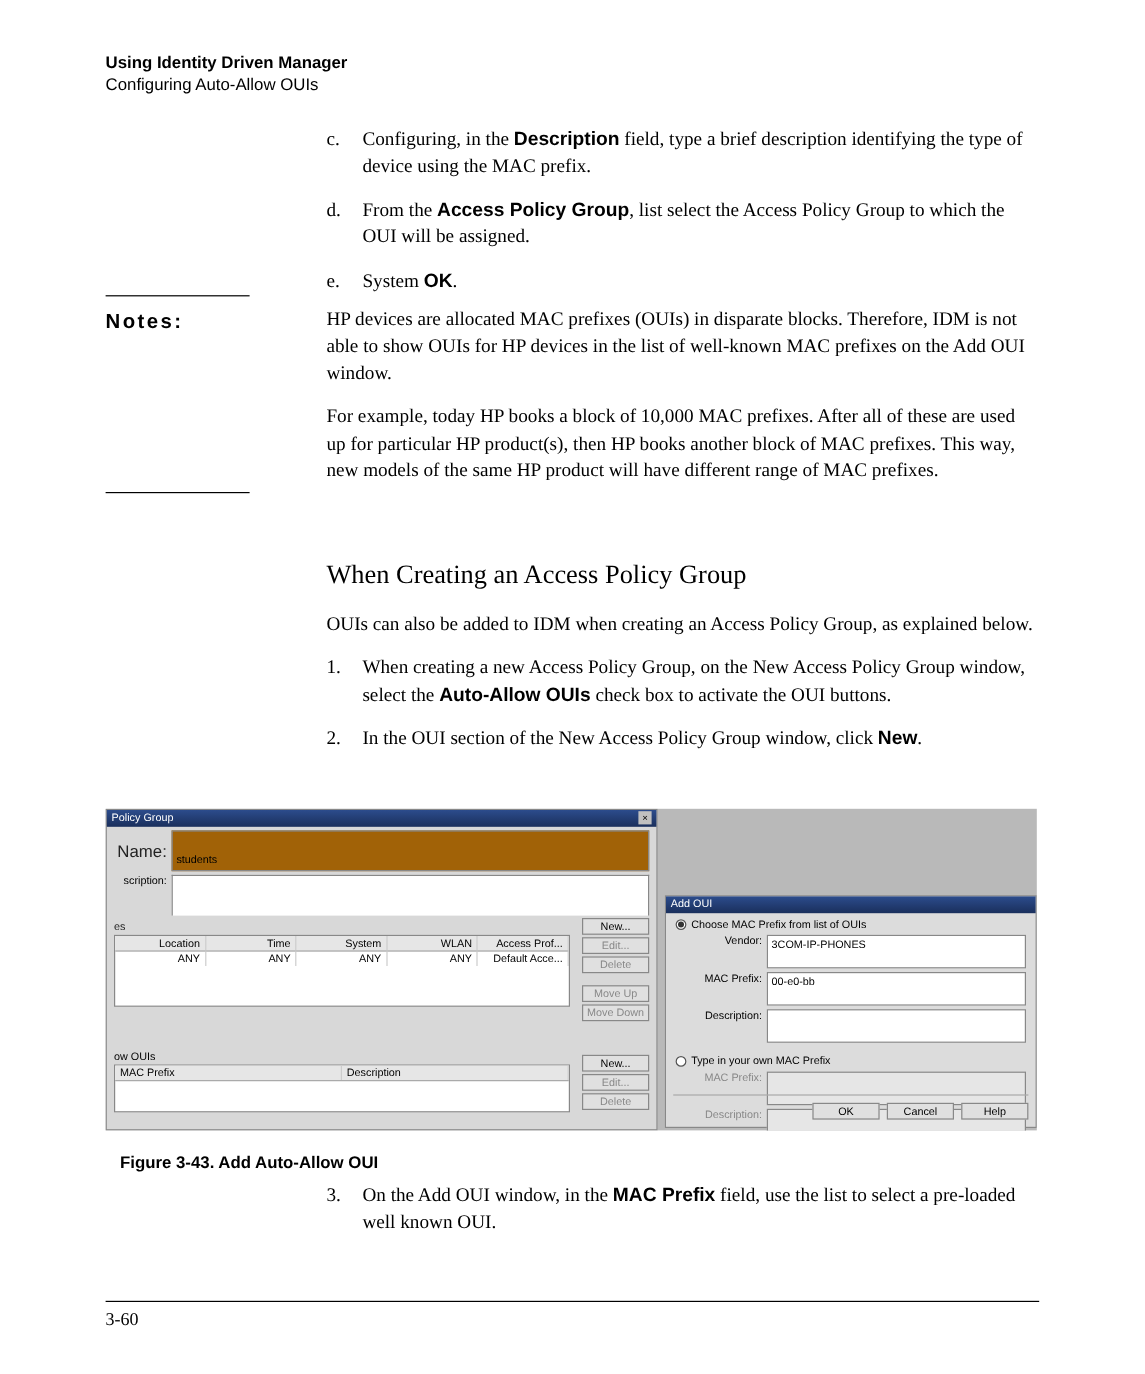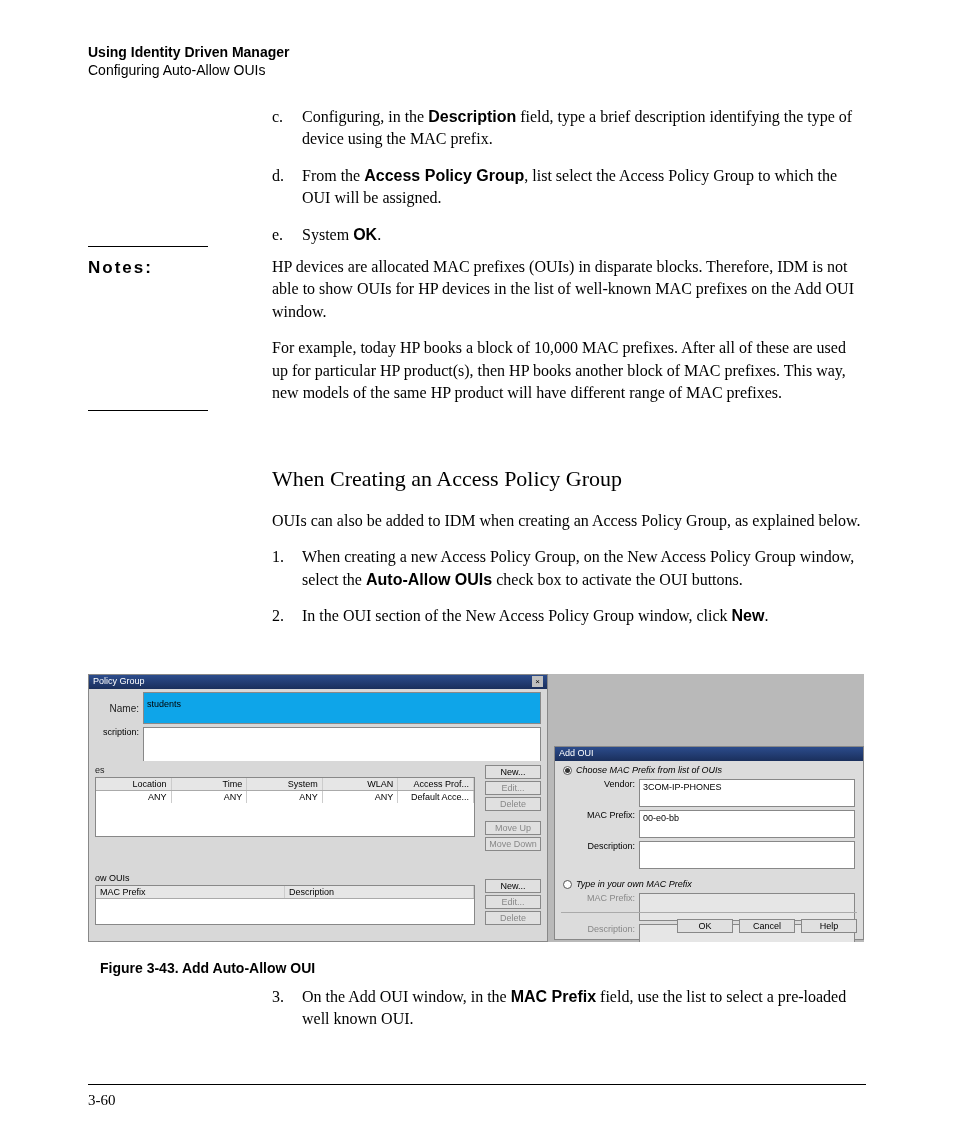--- a/index.html
+++ b/index.html
@@ -113,22 +113,22 @@
   .dlg-left .titlebar {
     height: 14px;
     background: linear-gradient(#2c4c8c,#1a2f5c);
     color: #fff;
     padding: 1px 4px;
     display: flex;
     justify-content: space-between;
   }
   .dlg-left .titlebar .x { background:#c0c0c0; color:#000; width:11px; height:11px; text-align:center; line-height:11px; font-size:8px; }
   .form-row { display:flex; align-items:center; margin:3px 6px; }
-  .form-row label { width:44px; text-align:right; margin-right:4px; font-size:10px; color:#222; }
-  .form-row .fld { flex:1; background:#0ea5e9; border:1px solid #888; height:32px; padding:4px 3px; font-size:9px; line-height:14px; }
+  .form-row label { width:44px; text-align:right; margin-right:4px; font-size:14px; color:#222; }
+  .form-row .fld { flex:1; background:#a16207; border:1px solid #888; height:32px; padding:16px 3px; font-size:9px; line-height:14px; }
   .desc-area { margin:3px 6px; display:flex; }
   .desc-area label { width:44px; text-align:right; margin-right:4px; font-size:9px; }
   .desc-area .ta { flex:1; height:34px; background:#fff; border:1px solid #888; border-bottom:none; }
   .sect-label { font-size:9px; margin:4px 6px 2px; color:#222; }
   .tbl {
     margin:0 6px; background:#fff; border:1px solid #888;
     height:60px;
     text-align:right;
   }
   .tbl .hdr { display:flex; background:#e6e6e6; border-bottom:1px solid #aaa; }
@@ -162,21 +162,21 @@
     background: #dcdcdc;
     border: 1px solid #888;
   }
   .dlg-right .titlebar {
     height: 14px;
     background: linear-gradient(#2c4c8c,#1a2f5c);
     color: #fff;
     padding: 1px 4px;
     font-size:9px;
   }
-  .radio-row { display:flex; align-items:center; margin:4px 8px; font-size:9px; gap:4px;font-style:italic; }
+  .radio-row { display:flex; align-items:center; margin:4px 8px; font-size:9px; gap:4px; }
   .radio { width:9px; height:9px; border:1px solid #555; border-radius:50%; background:#fff; display:inline-flex; align-items:center; justify-content:center; }
   .radio.on::after { content:''; width:5px; height:5px; background:#333; border-radius:50%; }
   .f2 { display:flex; align-items:flex-start; margin:3px 8px 3px 22px; }
   .f2 label { width:58px; font-size:9px; text-align:right; margin-right:4px; }
   .f2 .fld { flex:1; background:#fff; border:1px solid #888; height:28px; font-size:9px; padding:0 3px; line-height:14px; }
   .f2.disabled label { color:#888; }
   .f2.disabled .fld { background:#e6e6e6; color:#888; }
   .btn-row {
     position:absolute; bottom:6px; right:6px; left:6px;
     display:flex; justify-content:flex-end; gap:6px;

